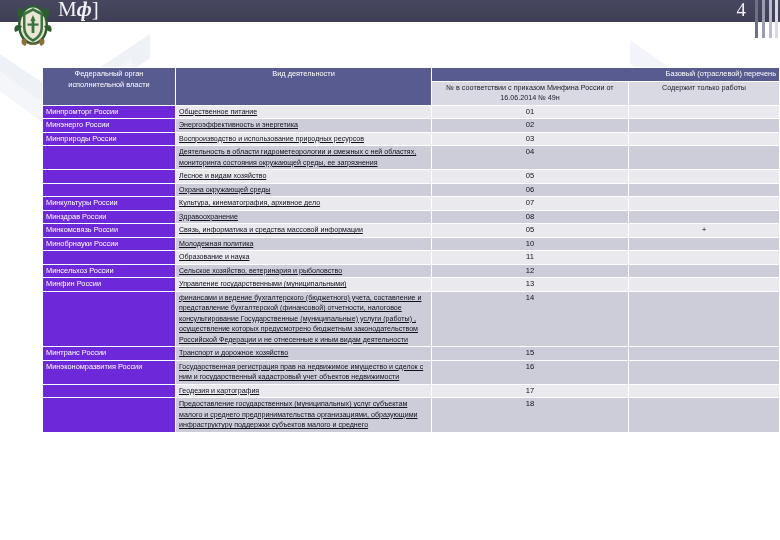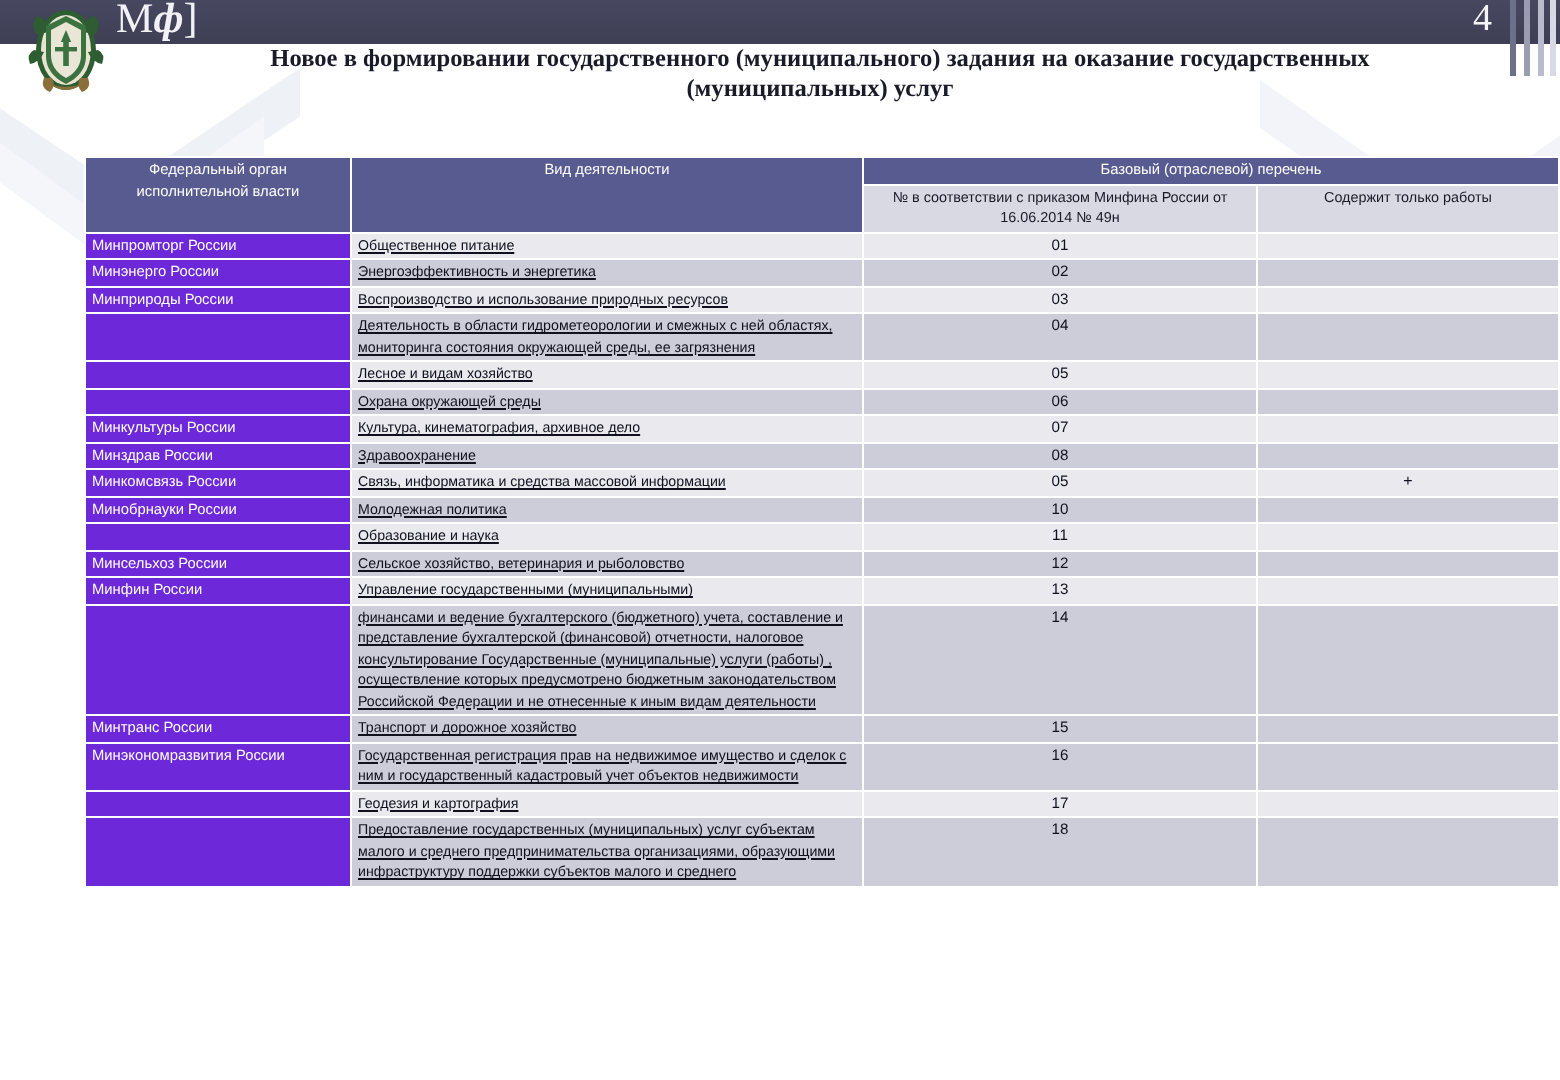--- a/index.html
+++ b/index.html
@@ -135,21 +135,21 @@
     font-size: 12.3px;
     line-height: 15px;
     color: #1a1a28;
   }
   .title .line2 { display: block; }
 
   
   .table-wrap {
     position: absolute;
     left: 42px;
-    top: 78px;
+    top: 67px;
     width: 737px;
   }
   table.grid {
     border-collapse: collapse;
     table-layout: fixed;
     width: 737px;
     font-size: 7.2px;
     color: #10101c;
   }
   table.grid td, table.grid th {
@@ -166,21 +166,21 @@
     color: #ffffff;
     text-align: center;
     vertical-align: middle;
     font-size: 7.4px;
     line-height: 11px;
     padding: 3px 2px;
   }
   th.h-span {
     background: #585b8f;
     color: #ffffff;
-    text-align: center;
+    text-align: right;
     vertical-align: middle;
     font-size: 7.4px;
     padding: 2px;
     line-height: 10px;
   }
   th.h-light {
     background: #d8d9e2;
     color: #1b1b28;
     text-align: center;
     vertical-align: middle;
@@ -271,24 +271,20 @@
       <path d="M21 10 L28.5 14 L28.5 26.5 Q28.5 34 21 38 Q13.5 34 13.5 26.5 L13.5 14 Z" fill="#e9e6d6"></path>
       <path d="M21 14 l2.6 6 h-5.2 z" fill="#3c7240"></path>
       <rect x="19.6" y="19" width="2.8" height="13" fill="#3c7240"></rect>
       <rect x="15.5" y="22.5" width="11" height="2.2" fill="#3c7240"></rect>
       <path d="M13 41 q8 6 16 0 q-8 3 -16 0 z" fill="#8a6f3a"></path>
       <path d="M10 38 q-2 5 3 7 q3 -3 1 -7 z" fill="#8a6f3a"></path>
       <path d="M32 38 q2 5 -3 7 q-3 -3 -1 -7 z" fill="#8a6f3a"></path>
     </svg>
   </div>
 
-  <div class="title">
-    <span>Новое в формировании государственного (муниципального) задания на оказание государственных</span>
-    <span class="line2">(муниципальных) услуг</span>
-  </div>
 
   <div class="table-wrap">
     <table class="grid">
       <colgroup>
         <col class="c-org">
           <col class="c-act">
           <col class="c-num">
           <col class="c-works">
       </colgroup>
       <thead>

